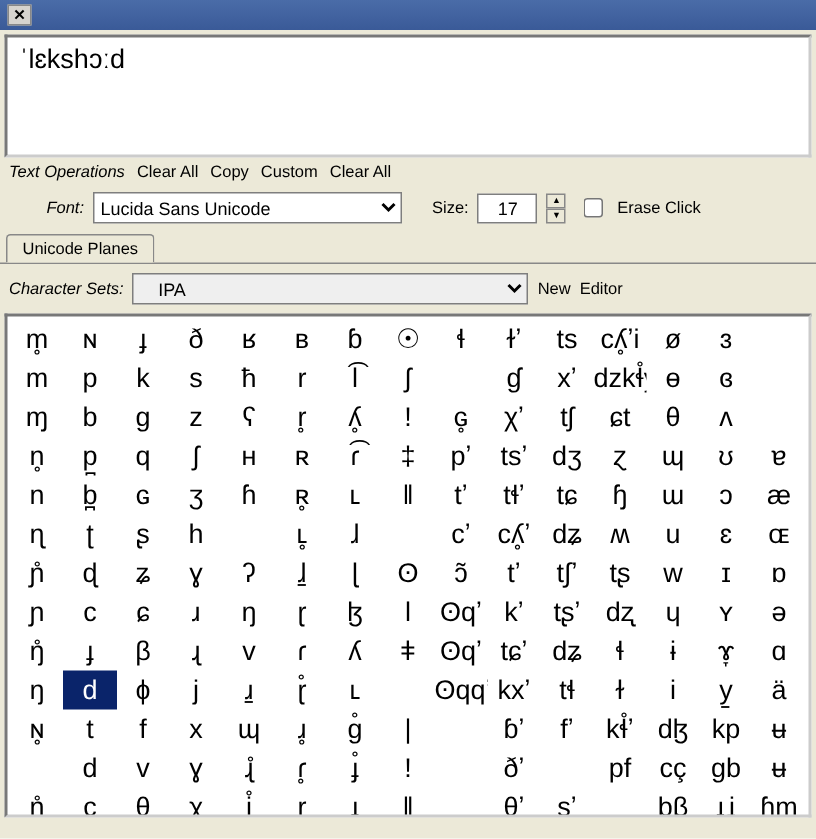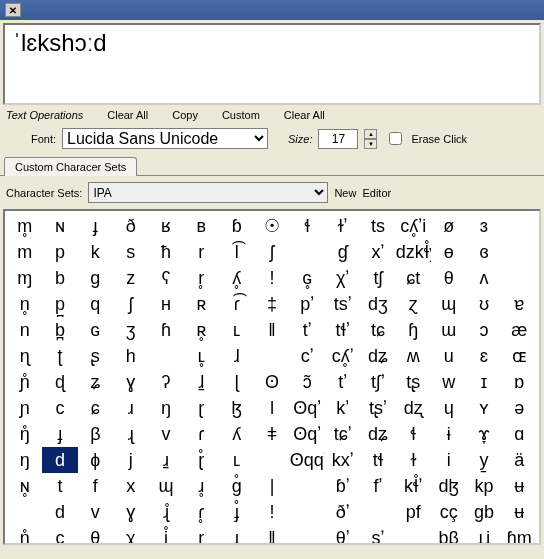--- a/index.html
+++ b/index.html
@@ -32,50 +32,50 @@
     justify-content: center;
     cursor: pointer;
   }
   .editor-area {
     background: #fff;
     border: 2px inset #ccc;
     margin: 3px 3px 0 3px;
     height: 82px;
     padding: 4px 8px;
     font-family: "Lucida Sans Unicode", sans-serif;
-    font-size: 24px;
+    font-size: 18px;
     overflow: auto;
   }
   .ops-row {
     display: flex;
     align-items: center;
-    gap: 24px;
+    gap: 8px;
     padding: 4px 6px;
     font-style: italic;
   }
   .ops-row .label { font-style: italic; }
   .ops-row .op {
     font-style: normal;
     cursor: pointer;
   }
   .font-row {
     display: flex;
     align-items: center;
     gap: 6px;
     padding: 3px 6px;
   }
-  .font-row .label { text-align: right; width: 50px; }
+  .font-row .label { font-style: italic; text-align: right; width: 50px; }
   select.font-sel {
     width: 206px;
     height: 21px;
-    font-size: 16px;
+    font-size: 12px;
     background: #fff;
     border: 1px solid #7e7e7e;
   }
-  .size-label { font-style: italic; margin-left: 14px; }
+  .size-label { margin-left: 14px; }
   input.size-in {
     width: 40px;
     height: 20px;
     text-align: center;
     font-size: 12px;
     border: 1px solid #7e7e7e;
   }
   .spinner {
     display: flex;
     flex-direction: column;
@@ -108,26 +108,27 @@
     border-radius: 3px 3px 0 0;
   }
   .tab.active { background: #f5f3eb; position: relative; top: 1px; }
   .charset-row {
     display: flex;
     align-items: center;
     gap: 6px;
     padding: 6px 6px;
     border-top: 1px solid #888;
   }
-  .charset-row .label { }
+  .charset-row .label { font-style: italic; }
   select.charset-sel {
-    width: 240px;
+    width: 264px;
     height: 21px;
     font-size: 12px;
     border: 1px solid #7e7e7e;
+    padding-left: 12px;
   }
   .link { cursor: pointer; text-align: right; }
   .grid-wrap {
     background: #fff;
     border: 2px inset #ccc;
     margin: 0 3px 3px 3px;
     height: 336px;
     overflow: hidden;
     padding: 2px;
   }
@@ -173,21 +174,21 @@
   <input class="size-in" value="17" style="">
   <div class="spinner">
     <div>▲</div>
     <div>▼</div>
   </div>
   <input type="checkbox" style="">
   <span>Erase Click</span>
 </div>
 
 <div class="tabs">
-  <div class="tab active">Custom Characer Sets</div>
+  <div class="tab">Unicode Planes</div>
 </div>
 
 <div class="charset-row">
   <span class="label">Character Sets:</span>
   <select class="charset-sel">
     <option>IPA</option>
   </select>
   <span class="link">New</span>
   <span class="link">Editor</span>
 </div>

